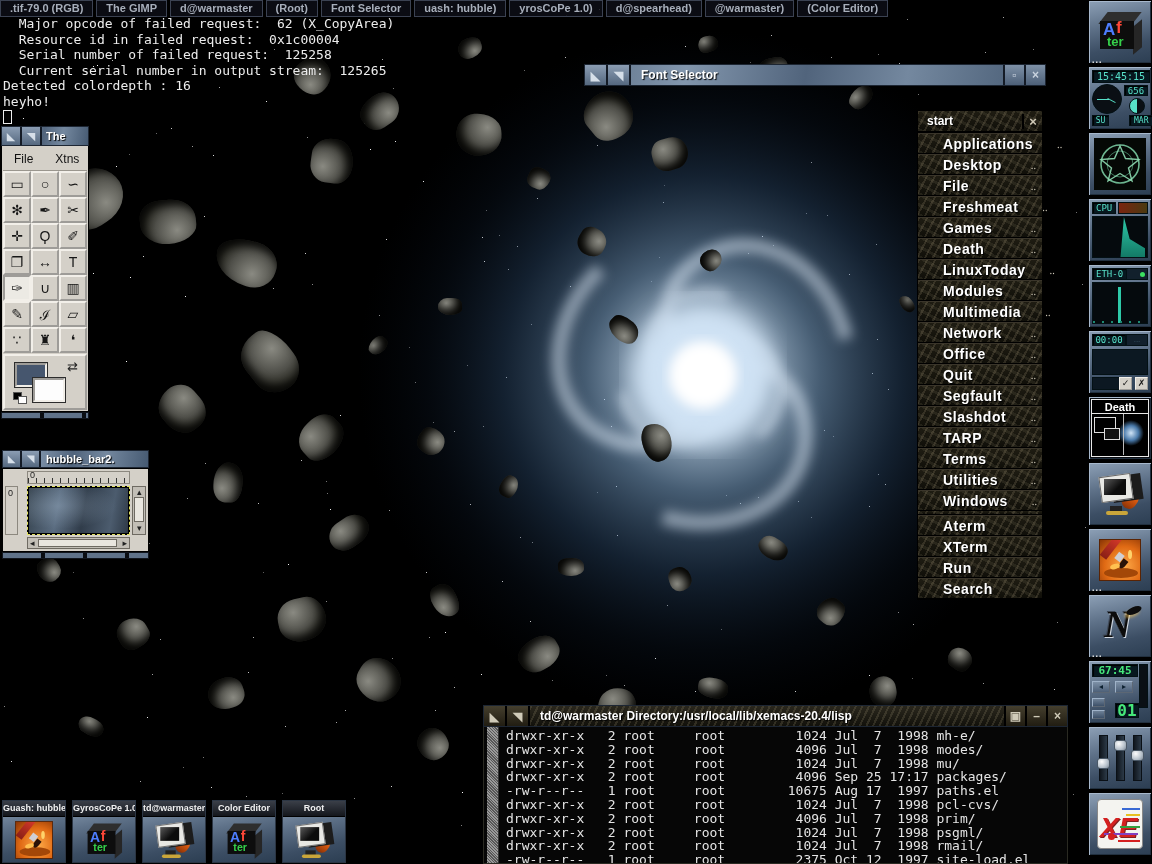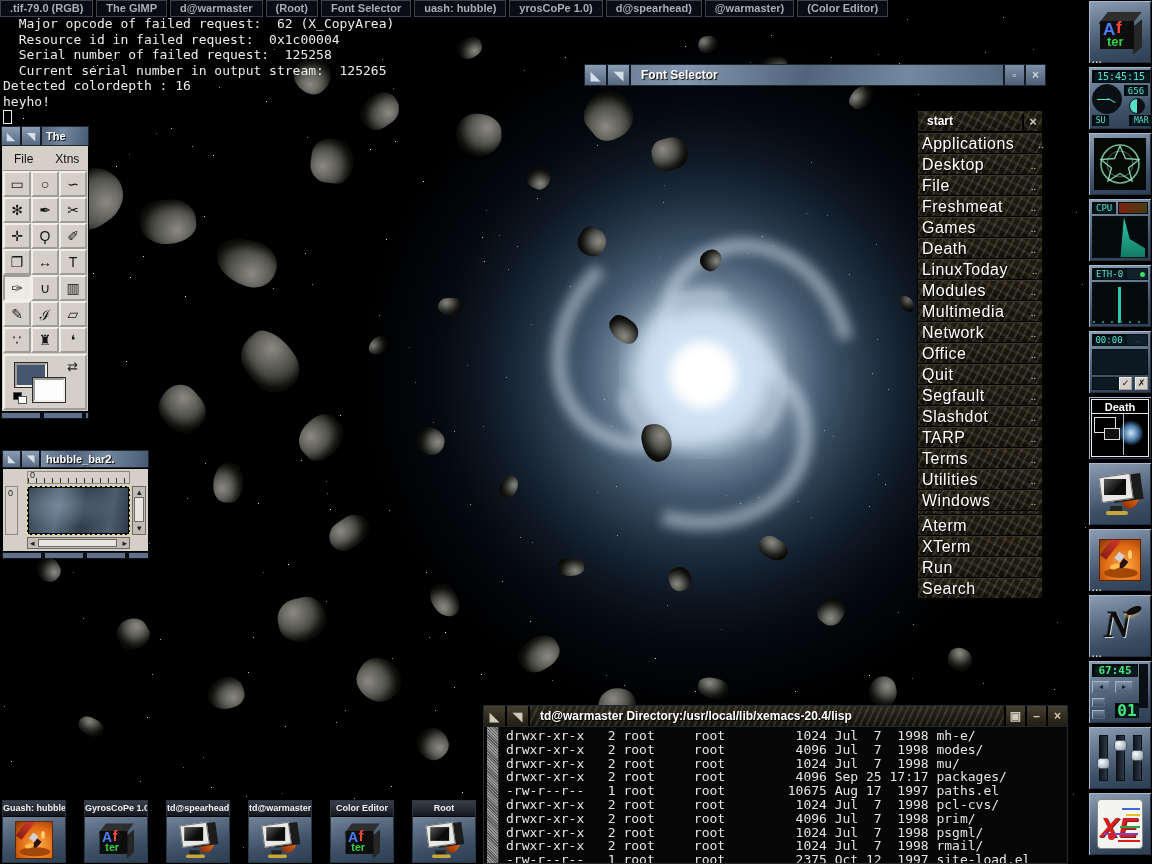--- a/index.html
+++ b/index.html
@@ -104,21 +104,21 @@
       repeating-linear-gradient(118deg, rgba(165,150,120,.20) 0 2px, rgba(0,0,0,0) 2px 7px),
       repeating-linear-gradient(28deg, rgba(90,85,65,.25) 0 3px, rgba(0,0,0,0) 3px 9px),
       linear-gradient(#24211698,#100f09);
     background-color:#17150d;
     gap:24px;
   }
   .menu-header { position:relative; height:22px; display:flex; align-items:center; border-bottom:2px solid #000; }
   .menu-header .mh-label { color:#fff; font-weight:bold; font-size:12px; padding-left:9px; text-shadow:1px 1px 1px #000; flex:1; }
   .menu-header .mh-close { width:20px; color:#cfc9b8; font-size:13px; font-weight:bold; text-align:center; border-left:2px solid #000; }
   .menu-item { position:relative; height:21px; display:flex; align-items:center; border-top:1px solid #3a352a; border-bottom:1px solid #000; }
-  .menu-item .mi-label { color:#fff; font-weight:normal; font-size:16px; padding-left:4px; letter-spacing:.5px; text-shadow:1px 1px 1px #000; flex:1; white-space:nowrap; }
+  .menu-item .mi-label { color:#fff; font-weight:bold; font-size:14px; padding-left:25px; letter-spacing:.5px; text-shadow:1px 1px 1px #000; flex:1; white-space:nowrap; }
   .menu-item .mi-arrow { color:#cfc9b8; font-size:10px; padding-right:6px; }
   .menu-gap { height:4px; border-bottom:1px solid #000; }
 
   
   #dock { position:absolute; right:0; top:0; width:64px; height:864px; display:flex; flex-direction:column; gap:2px; }
   .dock-tile {
     position:relative; width:64px; height:64px; flex:0 0 64px;
     background:linear-gradient(168deg,#8da0b6,#5e7188 38%,#3c4e64 70%,#2c3e52);
     border:1px solid #000;
     box-shadow:inset 1px 1px 0 #a7b8cc, inset -1px -1px 0 #22303f;
@@ -208,21 +208,21 @@
   .mix-track { position:absolute; top:8px; bottom:8px; width:9px; background:linear-gradient(90deg,#10161d,#2c3a48); border:1px solid #0a1016; }
   .mix-knob { position:absolute; left:-3px; width:13px; height:11px; background:radial-gradient(circle at 35% 30%, #fdfdfd, #b8c2cc 60%, #7a8694); border-radius:3px; border:1px solid #4a5866; }
 
   
   .icon-xe { position:relative; width:46px; height:50px; margin:6px auto; background:#f4f4f0; border:1px solid #888; border-radius:4px; }
   .icon-xe .xe-text { position:absolute; left:2px; top:12px; font-weight:bold; font-style:italic; font-size:28px; color:#d42020; text-shadow:1px 1px 0 #802020; }
   .icon-xe .ln { position:absolute; height:2px; }
   .icon-xe .dot { position:absolute; left:10px; bottom:8px; width:7px; height:7px; border-radius:50%; background:#d42020; }
 
   
-  #iconbox { position:absolute; left:2px; top:800px; display:flex; gap:18px; }
+  #iconbox { position:absolute; left:2px; top:800px; display:flex; gap:6px; }
   .ib-item { width:64px; height:63px; border:1px solid #2c3644; background:linear-gradient(168deg,#8da0b6,#5e7188 38%,#3c4e64 72%,#2c3e52); }
   .ib-title { height:16px; background:linear-gradient(#3a3f48,#14161c); border-bottom:1px solid #000; color:#f0f0f0; font-size:9px; font-weight:bold; text-align:center; line-height:15px; white-space:nowrap; overflow:hidden; }
   .ib-icon-area { position:relative; height:46px; display:flex; align-items:center; justify-content:center; }
   .ib-icon-area .icon-cube { transform:scale(.82); margin:0; }
   .ib-icon-area .icon-monitor { transform:scale(.86); margin:0; }
   .ib-icon-area .icon-paint { transform:scale(.9); margin:0; }
 
   
   #terminal { position:absolute; left:483px; top:705px; width:585px; height:159px; }
   #terminal .e-titlebar { position:relative; width:100%; height:22px; }
@@ -740,33 +740,20 @@
           <div class="cube-top"></div>
           <div class="cube-side"></div>
           <div class="cube-front"></div>
           <span class="l-a">A</span>
           <span class="l-f">f</span>
           <span class="l-ter">ter</span>
         </div>
       </div>
   </div>
   <div class="ib-item">
-    <div class="ib-title">td@spearhead</div>
-    <div class="ib-icon-area">
-        <div class="icon-monitor">
-          <div class="flame"></div>
-          <div class="shadowbox"></div>
-          <div class="frame"></div>
-          <div class="screen"></div>
-          <div class="stand"></div>
-          <div class="base"></div>
-        </div>
-      </div>
-  </div>
-  <div class="ib-item">
     <div class="ib-title">td@warmaster</div>
     <div class="ib-icon-area">
         <div class="icon-monitor">
           <div class="flame"></div>
           <div class="shadowbox"></div>
           <div class="frame"></div>
           <div class="screen"></div>
           <div class="stand"></div>
           <div class="base"></div>
         </div>

